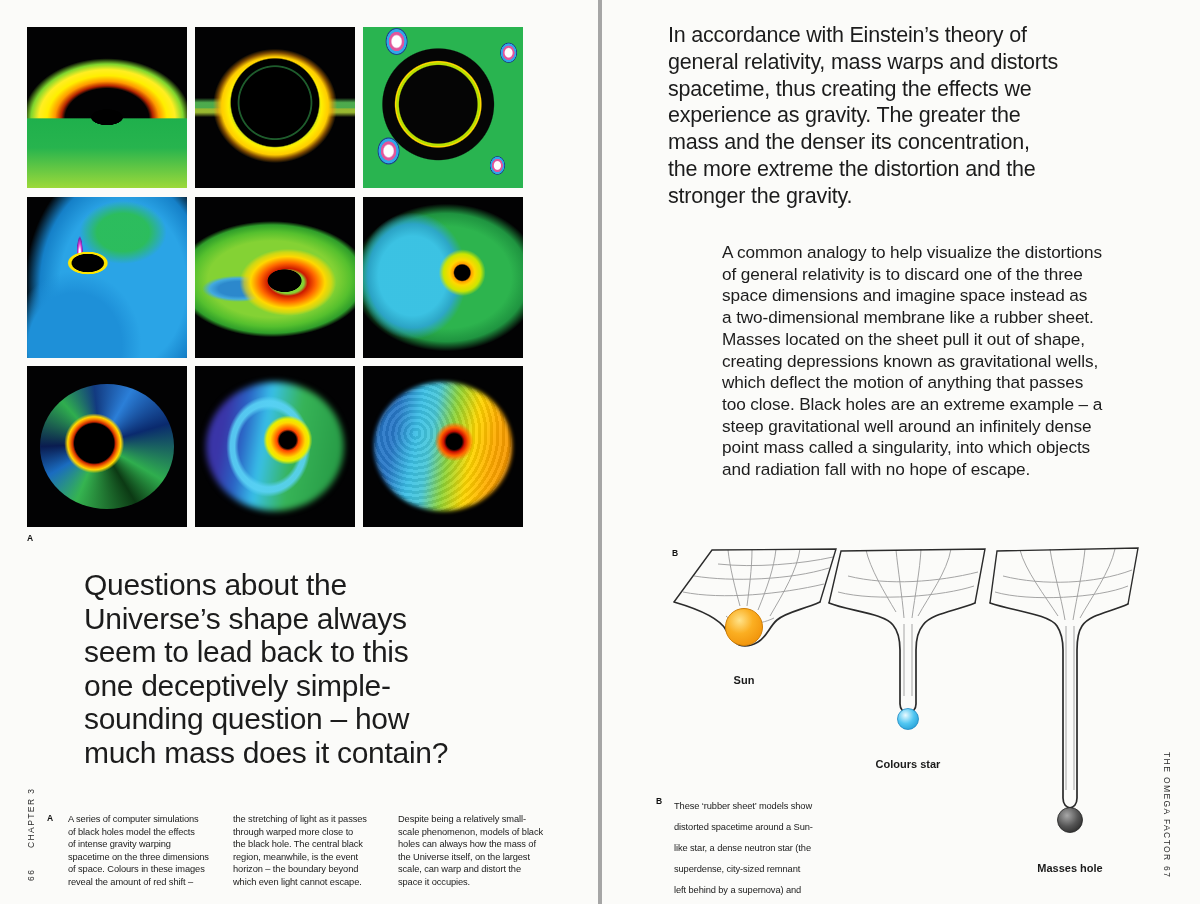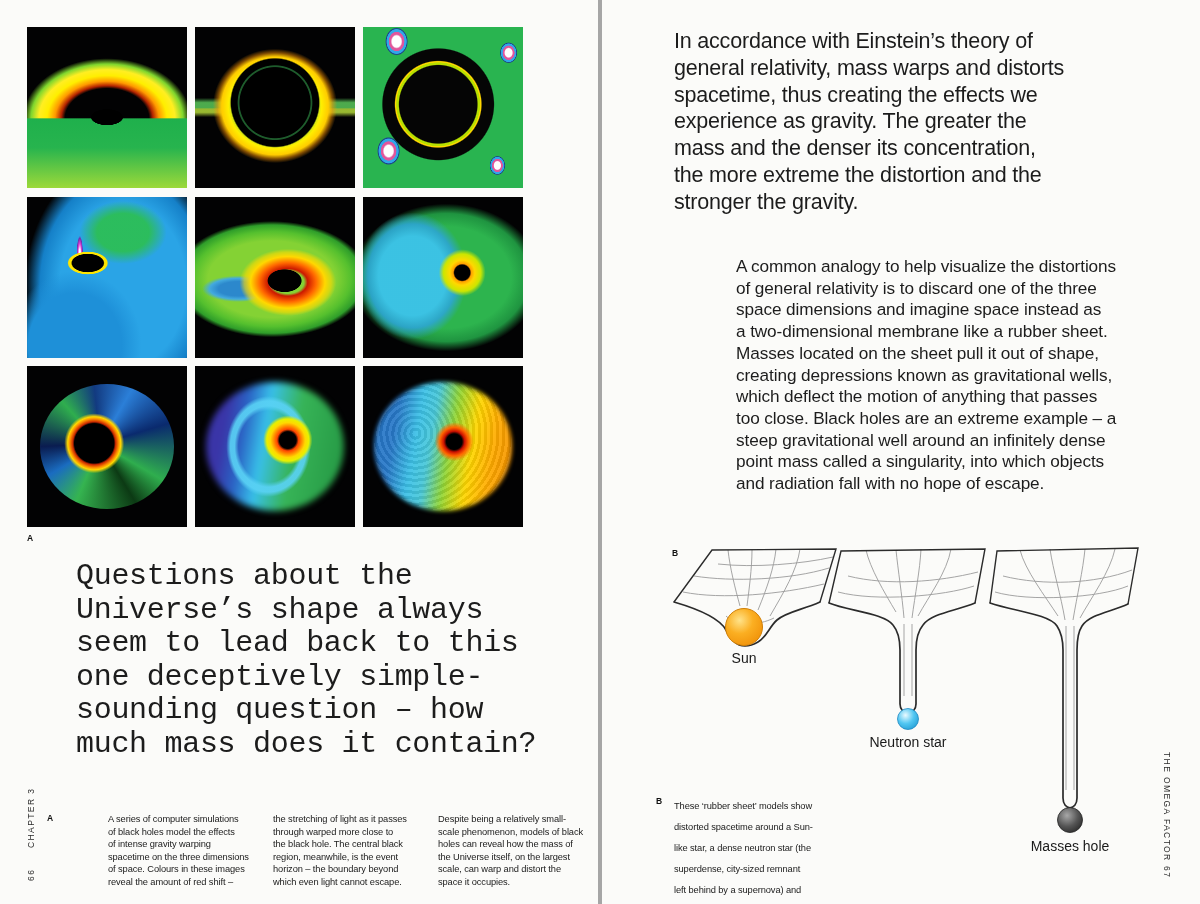--- a/index.html
+++ b/index.html
@@ -59,41 +59,41 @@
     background:radial-gradient(circle 30px at 58% 46%, #000 0 28%, #ff4400 36%, #ffd800 58%, #e8f000 70%, rgba(220,240,0,0) 82%);}
   .sim9 .base9{position:absolute;left:7%;top:10%;width:86%;height:80%;border-radius:50%;filter:blur(2px);
     background:linear-gradient(100deg, #2878c8 0 18%, #3cc2e8 32%, #49c8d8 42%, #8fd636 54%, #ffd800 68%, #ffaa00 82%, #f08800 100%);}
   .sim9 .noise9{position:absolute;left:7%;top:10%;width:86%;height:80%;border-radius:50%;opacity:.45;
     background:repeating-radial-gradient(circle at 30% 40%, rgba(255,255,255,.16) 0 3px, rgba(0,0,0,.16) 3px 6px);}
   .sim9::after{content:"";position:absolute;inset:0;z-index:2;
     background:radial-gradient(circle 26px at 57% 47%, #000 0 30%, #cc1100 40%, #ff6600 55%, rgba(255,120,0,0) 75%);}
   
   .fig-label{font-size:8.5px;font-weight:700;color:#111;}
   .grid-label{left:27px;top:533px;}
-  .pull-quote{left:76px;top:560px;width:530px;margin:0;font-size:30px;line-height:33.5px;font-weight:400;letter-spacing:-0.3px;color:#1c1c1c;font-family:Liberation Mono, monospace;}
-  .lead{left:668px;top:22px;width:520px;margin:6px;font-size:21.5px;line-height:26.8px;letter-spacing:-0.2px;}
-  .body-ind{left:720px;top:240px;width:450px;margin:16px;font-size:17.2px;line-height:21.7px;letter-spacing:-0.1px;}
-  .cap{font-size:9.3px;line-height:12.5px;font-weight:500;letter-spacing:-0.1px;color:#1a1a1a;width:170px;top:813px;margin-left:40px;}
+  .pull-quote{left:76px;top:560px;width:530px;margin:8px;font-size:30px;line-height:33.5px;font-weight:400;letter-spacing:-0.3px;color:#1c1c1c;}
+  .lead{left:668px;top:22px;width:520px;margin:0;font-size:21.5px;line-height:26.8px;letter-spacing:-0.2px;}
+  .body-ind{left:720px;top:240px;width:450px;margin:2px;font-size:17.2px;line-height:21.7px;letter-spacing:-0.1px;}
+  .cap{font-size:9.3px;line-height:12.5px;font-weight:500;letter-spacing:-0.1px;color:#1a1a1a;width:170px;top:813px;}
   .cap-a-label{left:47px;top:813px;}
   .cap1{left:68px;} .cap2{left:233px;} .cap3{left:398px;}
   .cap-b-label{left:656px;top:796px;}
   .cap-b{left:674px;top:796px;width:200px;font-size:9.3px;line-height:21px;font-weight:500;letter-spacing:-0.1px;color:#1a1a1a;}
   .side-txt{font-size:8.5px;font-weight:500;letter-spacing:1.4px;color:#2a2a2a;transform-origin:0 0;white-space:nowrap;}
   .side-chapter{left:26px;top:848px;transform:rotate(-90deg);}
   .side-66{left:26px;top:881px;transform:rotate(-90deg);}
   .side-title{left:1172px;top:752px;transform:rotate(90deg);}
   .side-67{left:1172px;top:866px;transform:rotate(90deg);}
   
   .diagram{left:650px;top:538px;width:500px;height:330px;}
   .diagram .fig-label{left:22px;top:10px;position:absolute;}
   .panel{position:absolute;}
   .p-sun{left:20px;top:2px;}
   .p-neutron{left:176px;top:2px;}
   .p-bh{left:335px;top:2px;}
-  .d-label{position:absolute;transform:translateX(-50%);font-size:14px;font-weight:400;color:#1a1a1a;white-space:nowrap;}
+  .d-label{position:absolute;transform:translateX(-50%);font-size:11px;font-weight:700;color:#1a1a1a;white-space:nowrap;margin-top:24px;}
   .d-sun{left:94px;top:112px;}
   .d-neutron{left:258px;top:196px;}
   .d-bh{left:420px;top:300px;}
   .sheet-edge{fill:none;stroke:#2b2b2b;stroke-width:1.4px;}
   .sheet-front{fill:none;stroke:#2b2b2b;stroke-width:1.7px;stroke-linecap:round;}
   .grid-line{fill:none;stroke:#9b9b9b;stroke-width:0.9px;}
 </style>
 </head>
 <body>
 
@@ -136,21 +136,21 @@
 of space. Colours in these images
 reveal the amount of red shift –</div>
   <div class="abs cap cap2 lines">the stretching of light as it passes
 through warped more close to
 the black hole. The central black
 region, meanwhile, is the event
 horizon – the boundary beyond
 which even light cannot escape.</div>
   <div class="abs cap cap3 lines">Despite being a relatively small-
 scale phenomenon, models of black
-holes can reveal how the mass of
+holes can always how the mass of
 the Universe itself, on the largest
 scale, can warp and distort the
 space it occupies.</div>
 
   <span class="abs side-txt side-chapter">CHAPTER 3</span>
   <span class="abs side-txt side-66">66</span>
 </section>
 
 <section>
   <p class="abs lead lines">In accordance with Einstein’s theory of
@@ -232,21 +232,21 @@
       <path class="grid-line" d="M18,36 C58,46 110,44 147,30"></path>
       <path class="grid-line" d="M10,52 C44,62 114,58 143,46"></path>
       <path class="grid-line" d="M81,86 L81,250"></path>
       <path class="grid-line" d="M89,86 L89,250"></path>
       <path class="sheet-edge" d="M5,63 L12,11 L153,8 L143,64"></path>
       <path class="sheet-front" d="M143,64 C126,72 105,74 97,86 C93,92 92,100 92,110 L92,258 C92,271 78,271 78,258 L78,110 C78,100 76,92 72,86 C64,74 28,71 5,63"></path>
       <circle cx="85" cy="280" r="12.5" fill="url(#gBH)" stroke="#222" stroke-width="0.8"></circle>
     </svg>
 
     <span class="d-label d-sun">Sun</span>
-    <span class="d-label d-neutron">Neutron star</span>
+    <span class="d-label d-neutron">Colours star</span>
     <span class="d-label d-bh">Masses hole</span>
   </div>
 
   <span class="abs fig-label cap-b-label">B</span>
   <div class="abs cap-b lines">These ‘rubber sheet’ models show
 distorted spacetime around a Sun-
 like star, a dense neutron star (the
 superdense, city-sized remnant
 left behind by a supernova) and
 a black hole. In each case, space

